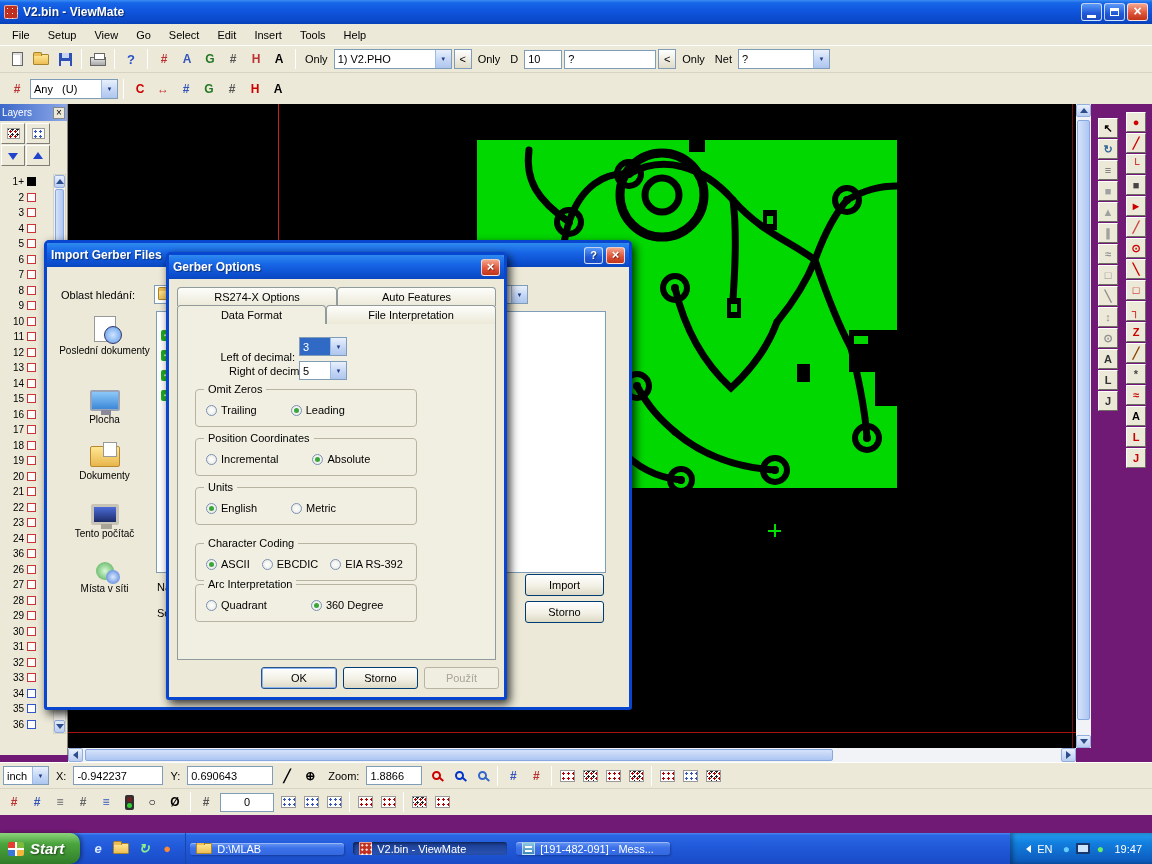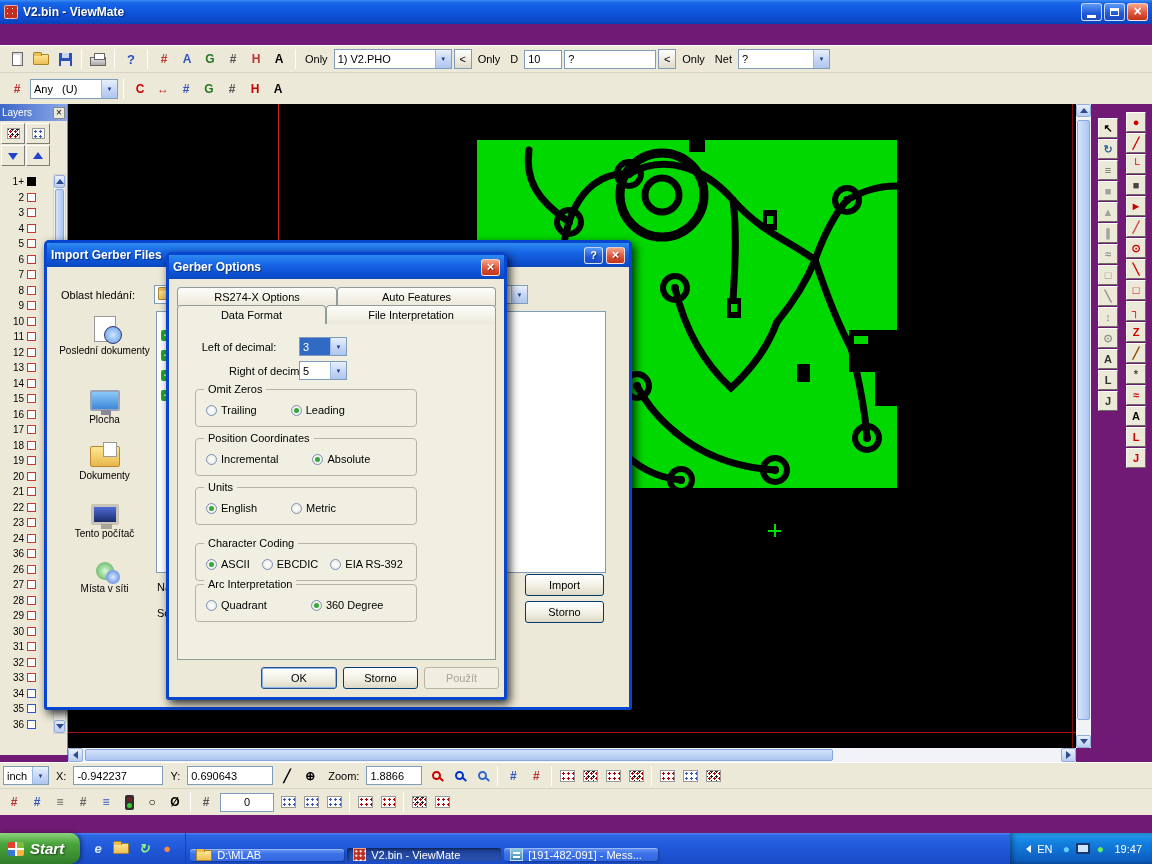--- a/index.html
+++ b/index.html
@@ -152,21 +152,21 @@
 #taskbar{position:absolute;left:0;top:833px;width:1152px;height:31px;display:flex;align-items:stretch;
  background:linear-gradient(180deg,#4A86F0 0%,#2A66E4 8%,#2058D8 50%,#1A4CC8 95%)}
 #start-btn{display:flex;align-items:center;gap:6px;padding:0 16px 0 8px;border-radius:0 10px 10px 0;
  background:linear-gradient(180deg,#8CD47C 0%,#4AA43C 35%,#3A8A30 80%,#2F7A28);box-shadow:2px 0 4px #0006;
  color:#fff;font-weight:bold;font-style:italic;font-size:15px;text-shadow:1px 1px 2px #0008}
 .flag{width:16px;height:14px;border-radius:2px;
  background:linear-gradient(#fff,#fff) 50% 0/2px 100% no-repeat,linear-gradient(#fff,#fff) 0 50%/100% 2px no-repeat,
  conic-gradient(#7CBB3C 0 25%,#F3B53A 25% 50%,#3B77D8 50% 75%,#E33E30 75% 100%)}
 #ql{display:flex;align-items:center;gap:3px;padding:0 8px;border-right:1px solid #1A44A8}
 .ql-ico{width:20px;height:20px;display:flex;align-items:center;justify-content:center;font-weight:bold;font-size:13px;font-style:italic}
-#tasks{flex:1;display:flex;gap:3px;padding:3px 4px;min-width:0;align-items:flex-end}
+#tasks{flex:1;display:flex;gap:9px;padding:3px 4px;min-width:0;align-items:center}
 .task{width:154px;display:flex;align-items:center;gap:5px;padding:0 6px;border-radius:3px;color:#fff;font-size:11px;white-space:nowrap;overflow:hidden;
  background:linear-gradient(180deg,#6A98F4,#3A70E8 45%,#3468E0);box-shadow:inset 0 1px 0 #fff5,1px 1px 2px #0004}
 .task.active{background:linear-gradient(180deg,#1A3C90,#2A54B4);box-shadow:inset 1px 1px 3px #0008}
 .task-ico{width:13px;height:13px;flex:none}
 .task-ico.app{background-color:#C03020;background-image:radial-gradient(#fff 28%,transparent 32%);background-size:4.5px 4.5px;border:1px solid #fff8}
 .task-ico.msg{background:linear-gradient(#8CC8E8,#3C88B8);border:1px solid #fff8;position:relative}
 .task-ico.msg::after{content:"";position:absolute;left:2px;top:3px;right:2px;height:2px;background:#fff;box-shadow:0 4px 0 #fff}
 #tray{display:flex;align-items:center;gap:6px;padding:0 10px 0 12px;color:#fff;
  background:linear-gradient(180deg,#28A0F0 0%,#1280E0 30%,#0E62C4 80%,#0A58B8);box-shadow:inset 3px 0 4px #0005}
 .tray-chevron{width:0;height:0;border:4px solid transparent;border-right:5px solid #fff}
@@ -184,20 +184,31 @@
       <span class="wbtn">
           <span class="glyph-min"></span>
         </span>
       <span class="wbtn">
           <span class="glyph-restore"></span>
         </span>
       <span class="wbtn close"></span>
     </span>
   </div>
 
+  <div id="menubar">
+      <span class="menu-item">File</span>
+      <span class="menu-item">Setup</span>
+      <span class="menu-item">View</span>
+      <span class="menu-item">Go</span>
+      <span class="menu-item">Select</span>
+      <span class="menu-item">Edit</span>
+      <span class="menu-item">Insert</span>
+      <span class="menu-item">Tools</span>
+      <span class="menu-item">Help</span>
+    </div>
 
   <div id="toolbar1">
     <span class="tb-btn">
         <span class="i-page"></span>
       </span>
     <span class="tb-btn">
         <span class="mini-folder"></span>
       </span>
     <span class="tb-btn">
         <span class="i-floppy"></span>
@@ -802,21 +813,21 @@
   <div id="gerber-dlg" class="dialog" style="left:166px;top:252px;width:341px;height:448px;z-index:30">
     <div class="dlg-title">
       <span class="dlg-title-text">Gerber Options</span>
       <span class="dlg-close"></span>
     </div>
     <span class="tab" style="left:8px;top:32px;width:160px">RS274-X Options</span>
     <span class="tab" style="left:168px;top:32px;width:159px">Auto Features</span>
     <span class="tab" style="left:157px;top:50px;width:170px">File Interpretation</span>
     <div class="tab-panel"></div>
     <span class="tab active" style="left:8px;top:50px;width:149px">Data Format</span>
-    <span class="g-lbl" style="left:14px;top:86px;width:112px;text-align:center">Left of decimal:</span>
+    <span class="g-lbl" style="left:14px;top:96px;width:112px;text-align:right">Left of decimal:</span>
     <span class="combo" style="left:130px;top:82px;width:48px">
       <span class="cv hl">3</span>
       <span class="ca"></span>
     </span>
     <span class="g-lbl" style="left:30px;top:110px;width:112px;text-align:right">Right of decimal:</span>
     <span class="combo" style="left:130px;top:106px;width:48px">
       <span class="cv">5</span>
       <span class="ca"></span>
     </span>
     <div class="groupbox" style="top:134px">

